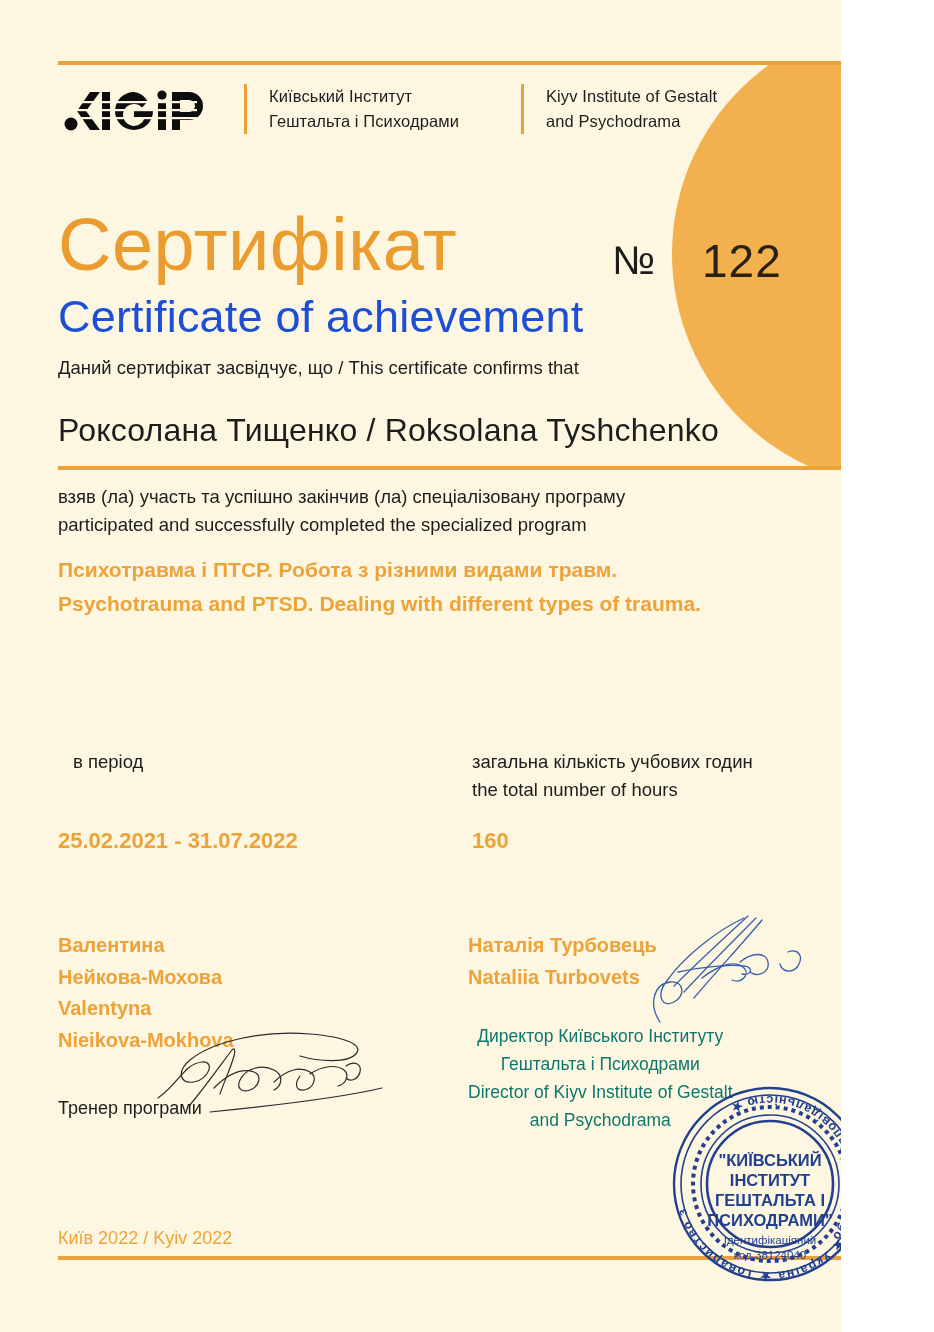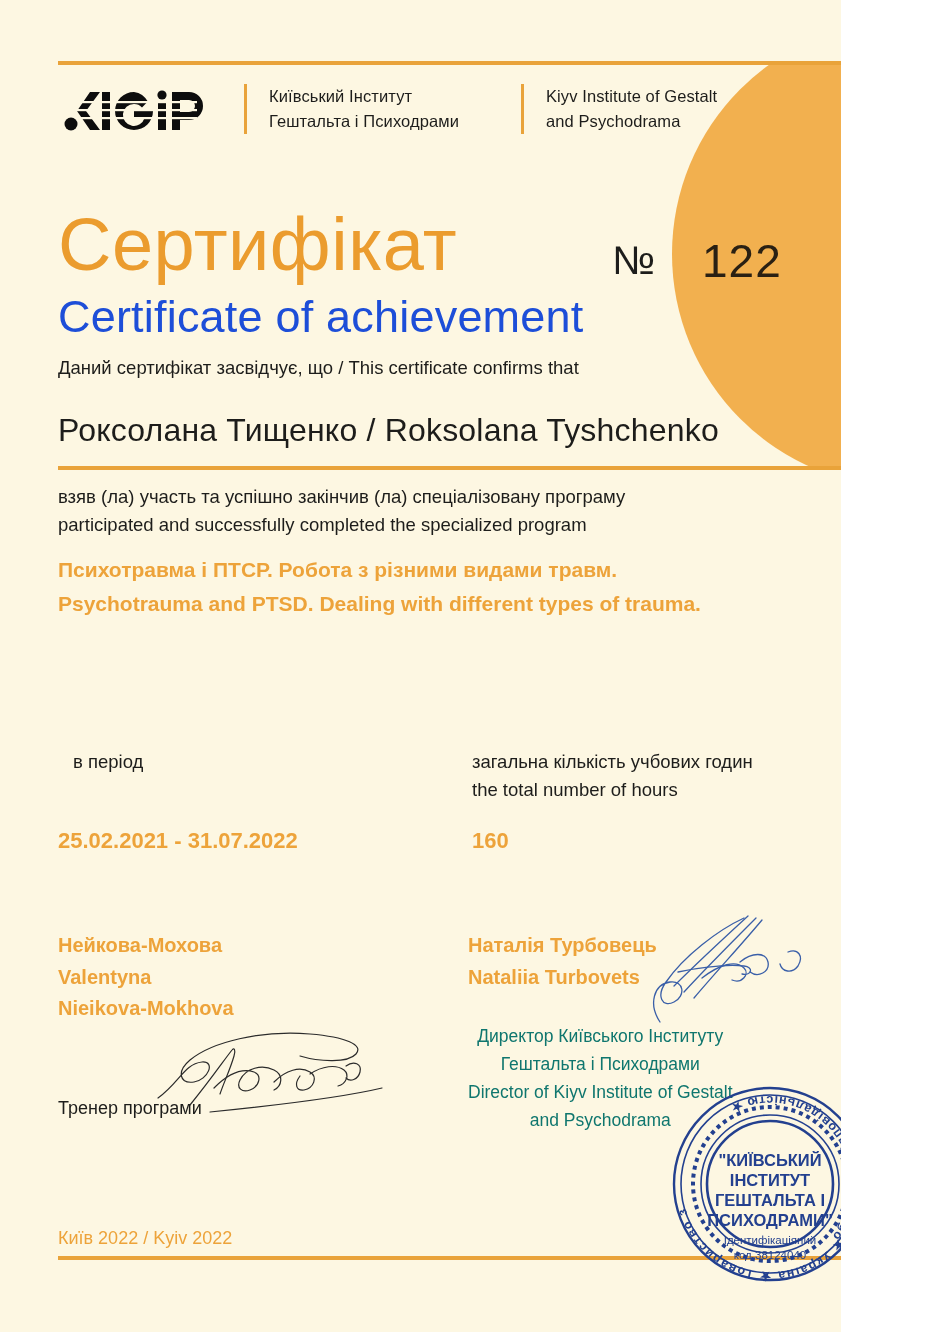--- a/index.html
+++ b/index.html
@@ -361,20 +361,21 @@
   </div>
   <div class="period-value">25.02.2021 - 31.07.2022</div>
 
   <div class="hours-label">
     <div>загальна кількість учбових годин</div>
     <div>the total number of hours</div>
   </div>
   <div class="hours-value">160</div>
 
   <div class="sig-left-name">
+    <div>Валентина</div>
     <div>Нейкова-Мохова</div>
     <div>Valentyna</div>
     <div>Nieikova-Mokhova</div>
   </div>
   <div class="sig-left-role">Тренер програми</div>
 
   <svg class="sig-ink-left" width="250" height="95" viewBox="0 0 250 95">
     <g fill="none" stroke="#2b2b2b" stroke-width="1.2" stroke-linecap="round">
       <path d="M8 78 C 30 62, 34 44, 52 42 C 66 41, 58 60, 44 62 C 30 64, 26 52, 40 40 C 62 22, 110 10, 160 14 C 196 17, 214 25, 206 34 C 198 43, 170 42, 150 36"></path>
       <path d="M40 85 C 62 58, 74 40, 82 30 C 84 27, 86 30, 84 36 C 80 50, 74 62, 70 74"></path>

